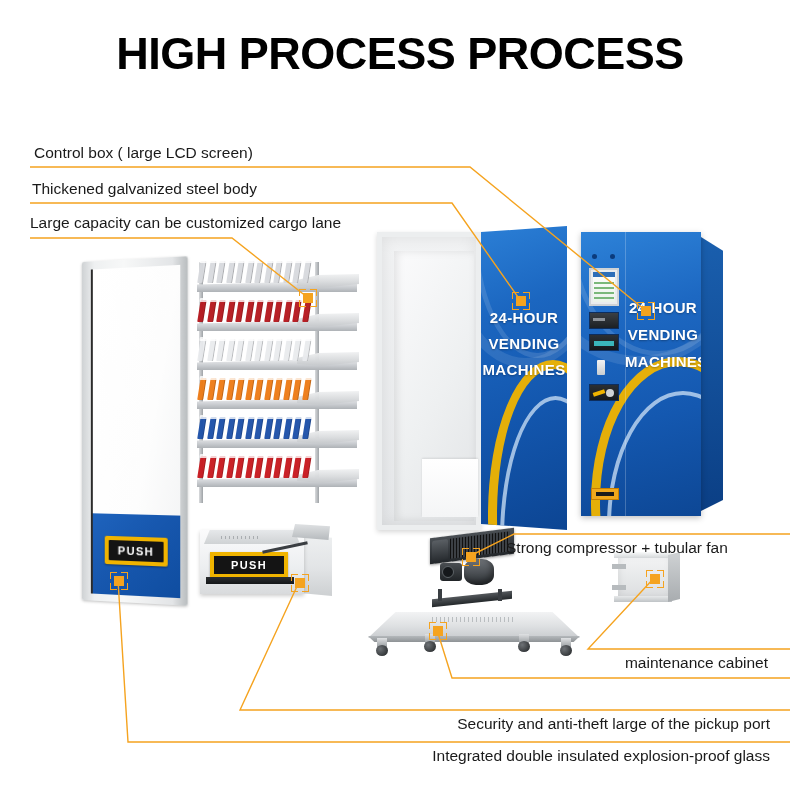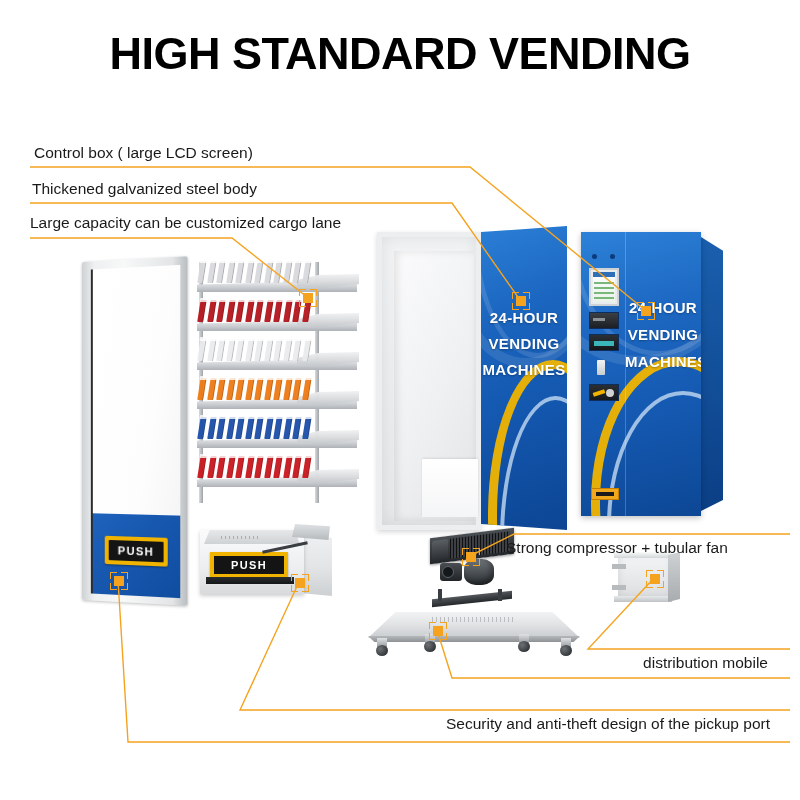--- a/index.html
+++ b/index.html
@@ -256,21 +256,21 @@
     clip-path:polygon(0 0,100% 6%,100% 100%,0 94%);box-shadow:2px 2px 4px rgba(0,0,0,.16);}
   .pt-hinge{position:absolute;left:92px;top:4px;width:38px;height:16px;
     background:linear-gradient(180deg,#dfe1e3,#b6babd);clip-path:polygon(8% 0,100% 14%,96% 100%,0 82%);}
   .pt-arm{position:absolute;left:62px;top:26px;width:46px;height:3px;background:#3a3e42;transform:rotate(-12deg);}
 </style>
 </head>
 <body>
 
 <div id="stage">
 
-  <div class="title">HIGH STANDARD VENDING</div>
+  <div class="title">HIGH PROCESS PROCESS</div>
 
   <div id="door">
     <div class="door-frame">
       <div class="door-inner">
         <div class="door-blue">
           <div class="push-flap">
             <div class="inner">PUSH</div>
           </div>
         </div>
       </div>
@@ -584,16 +584,17 @@
     <i class="tl"></i>
       <i class="tr"></i>
       <i class="bl"></i>
       <i class="br"></i>
   </div>
 
   <div class="lbl" style="left:34px;top:144px;">Control box ( large LCD screen)</div>
   <div class="lbl" style="left:32px;top:180px;">Thickened galvanized steel body</div>
   <div class="lbl" style="left:506px;top:539px;">Strong compressor + tubular fan</div>
   <div class="lbl" style="left:30px;top:214px;">Large capacity can be customized cargo lane</div>
-  <div class="lbl r" style="right:32px;top:654px;">distribution mobile</div>
-  <div class="lbl r" style="right:30px;top:715px;">Security and anti-theft design of the pickup port</div>
+  <div class="lbl r" style="right:32px;top:654px;">maintenance cabinet</div>
+  <div class="lbl r" style="right:30px;top:715px;">Security and anti-theft large of the pickup port</div>
+  <div class="lbl r" style="right:30px;top:747px;">Integrated double insulated explosion-proof glass</div>
 
 </div>
 
 </body></html>

